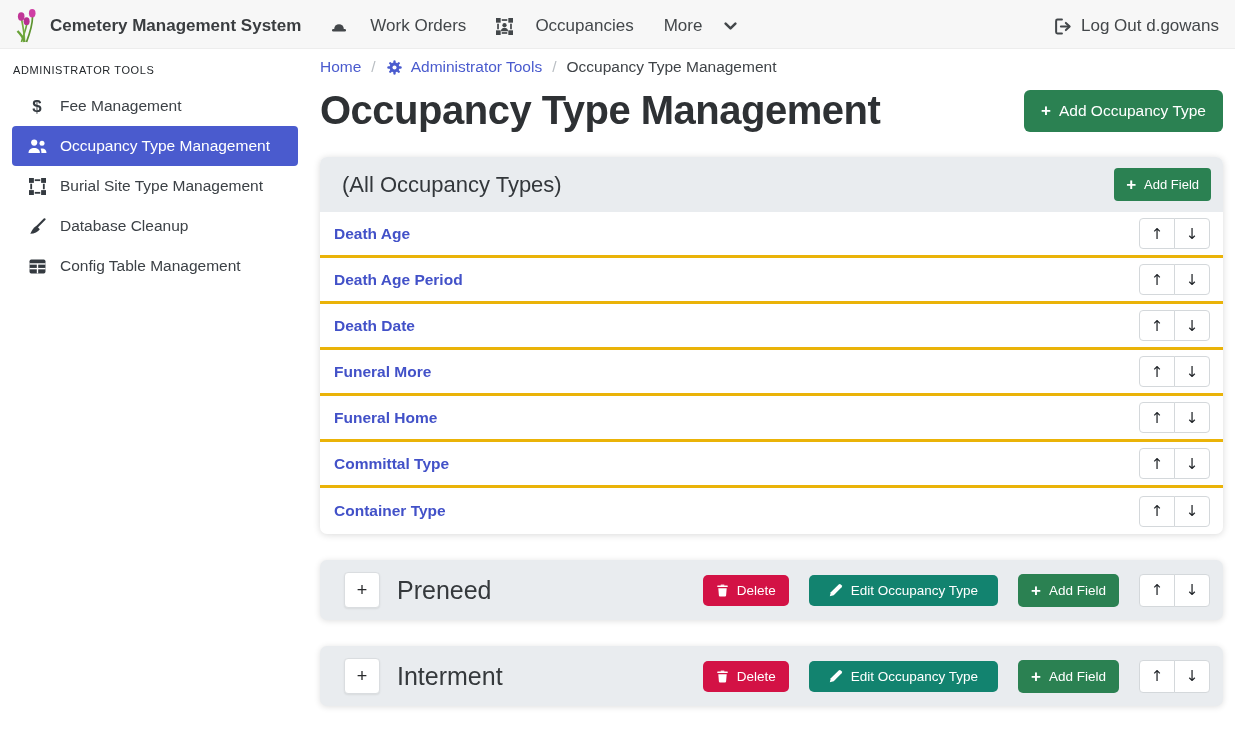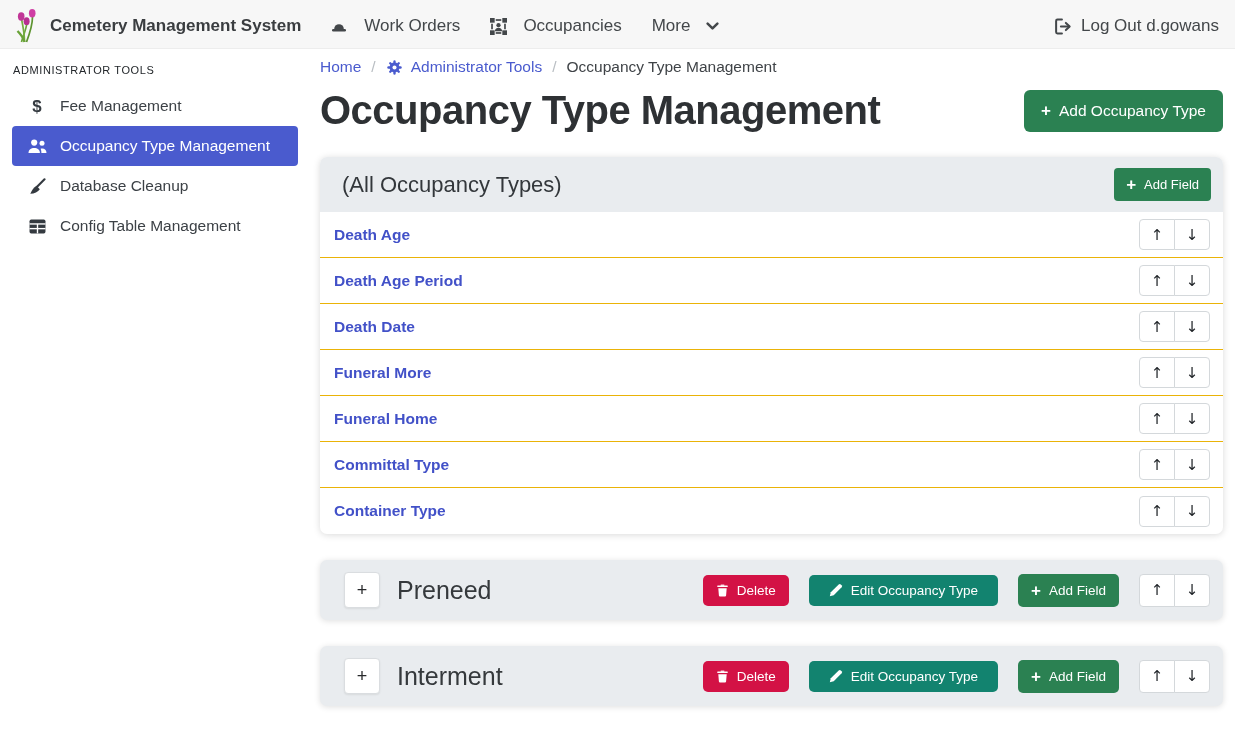--- a/index.html
+++ b/index.html
@@ -15,21 +15,21 @@
   html,body{margin:0;padding:0}
   body{
     width:1235px;height:738px;overflow:hidden;background:#fff;
     font-family:"Liberation Sans","DejaVu Sans",sans-serif;color:#343a40;
   }
   
   .navbar{height:49px;background:var(--navbar-bg);border-bottom:1px solid #ededed;
     display:flex;align-items:center;padding:4px 16px 0 14px}
   .brand{display:flex;align-items:center;gap:10px;font-weight:700;font-size:17px;color:#3a3d40;cursor:pointer}
   .nav-links{display:flex;align-items:center;margin-left:14px}
-  .nav-link{display:flex;align-items:center;gap:16px;padding:0 15px;font-size:17px;color:#43474a;cursor:pointer}
+  .nav-link{display:flex;align-items:center;gap:22px;padding:0 15px;font-size:17px;color:#43474a;cursor:pointer}
   .nav-link svg{flex:none}
   .logout{margin-left:auto;display:flex;align-items:center;gap:9px;font-size:17px;color:#43474a;cursor:pointer}
   
   .layout{display:flex;height:683px}
   aside{width:310px;flex:none;padding-top:7px}
   .side-header{font-size:11px;letter-spacing:.6px;color:#23272b;padding:8px 0 2px 13px}
   #sidebar-list{list-style:none;margin:8px 0 0;padding:0 12px}
   .side-item{display:flex;align-items:center;height:40px;padding:0 8px 0 13px;
     color:#3c4146;font-size:15.5px;border-radius:4px;cursor:pointer}
   .side-icon{width:24px;display:flex;justify-content:center;margin-right:11px;color:#343a40}
@@ -48,21 +48,21 @@
     border-radius:5px;cursor:pointer;font-family:inherit;white-space:nowrap}
   .btn-add-type{background:var(--green);font-size:15.5px;padding:12px 17px;border-radius:6px}
   .plus-glyph{font-size:17px;font-weight:700;line-height:1}
   
   .card{margin-top:24px;border-radius:7px;box-shadow:0 1px 7px rgba(0,0,0,.15);background:#fff;overflow:hidden}
   .card-header{background:var(--panel-bg);display:flex;align-items:center;justify-content:space-between;
     padding:11px 12px 11px 22px}
   .card-title{font-size:22px;font-weight:400;color:#33373b}
   .btn-small{font-size:13px;padding:8px 12px;border-radius:4px;background:var(--green)}
   .field-row{display:flex;align-items:center;justify-content:space-between;height:46px;
-    padding:0 13px 0 14px;border-bottom:1px solid #eab308}
+    padding:0 13px 0 14px;border-bottom:3px solid #eab308}
   .field-row:last-child{border-bottom:none}
   .field-link{font-size:15.5px;font-weight:700;color:var(--field-link);cursor:pointer}
   .arrow-group{display:inline-flex}
   .arrow-btn{width:36px;height:31px;background:#fff;border:1px solid #d4d8db;color:#212529;
     font-size:15px;cursor:pointer;display:flex;align-items:center;justify-content:center;
     font-family:"DejaVu Sans",sans-serif;padding:0}
   .arrow-btn:first-child{border-radius:4px 0 0 4px}
   .arrow-btn:last-child{border-radius:0 4px 4px 0;margin-left:-1px}
   
   .type-panel{margin-top:26px;background:var(--panel-bg);border-radius:7px;
@@ -153,20 +153,35 @@
             <svg width="19" height="15" viewBox="0 0 19 15" fill="currentColor">
     <circle cx="6.2" cy="3.6" r="3.1"></circle>
     <path d="M0.5 14 c0-3.2 2.5-4.9 5.7-4.9 s5.7 1.7 5.7 4.9Z"></path>
     <circle cx="14" cy="4.2" r="2.5"></circle>
     <path d="M13.4 14 h5.1 c0-2.8-1.7-4.5-4.2-4.5 -0.6 0-1.2 0.1-1.7 0.3 0.6 1.1 0.8 2.6 0.8 4.2Z"></path>
   </svg>
           </span>
     <span class="side-label">Occupancy Type Management</span>
   </li>
 
+  <li class="side-item">
+    <span class="side-icon">
+            <svg width="17" height="17" viewBox="0 0 16 16" fill="currentColor">
+    <rect x="0" y="0" width="4.6" height="4.6"></rect>
+    <rect x="11.4" y="0" width="4.6" height="4.6"></rect>
+    <rect x="0" y="11.4" width="4.6" height="4.6"></rect>
+    <rect x="11.4" y="11.4" width="4.6" height="4.6"></rect>
+    <rect x="5.4" y="1.2" width="5.2" height="1.7"></rect>
+    <rect x="5.4" y="13.1" width="5.2" height="1.7"></rect>
+    <rect x="1.2" y="5.4" width="1.7" height="5.2"></rect>
+    <rect x="13.1" y="5.4" width="1.7" height="5.2"></rect>
+  </svg>
+          </span>
+    <span class="side-label">Burial Site Type Management</span>
+  </li>
 
   <li class="side-item">
     <span class="side-icon">
             <svg width="17" height="17" viewBox="0 0 16 16">
     <line x1="14.6" y1="1.2" x2="7.6" y2="8.2" stroke="currentColor" stroke-width="2" stroke-linecap="round"></line>
     <path d="M7 7.4 L10.2 10.6 C8.6 13.2 5 14.8 1.2 14.8 C2.8 11.6 4.4 9 7 7.4Z" fill="currentColor"></path>
   </svg>
           </span>
     <span class="side-label">Database Cleanup</span>
   </li>

